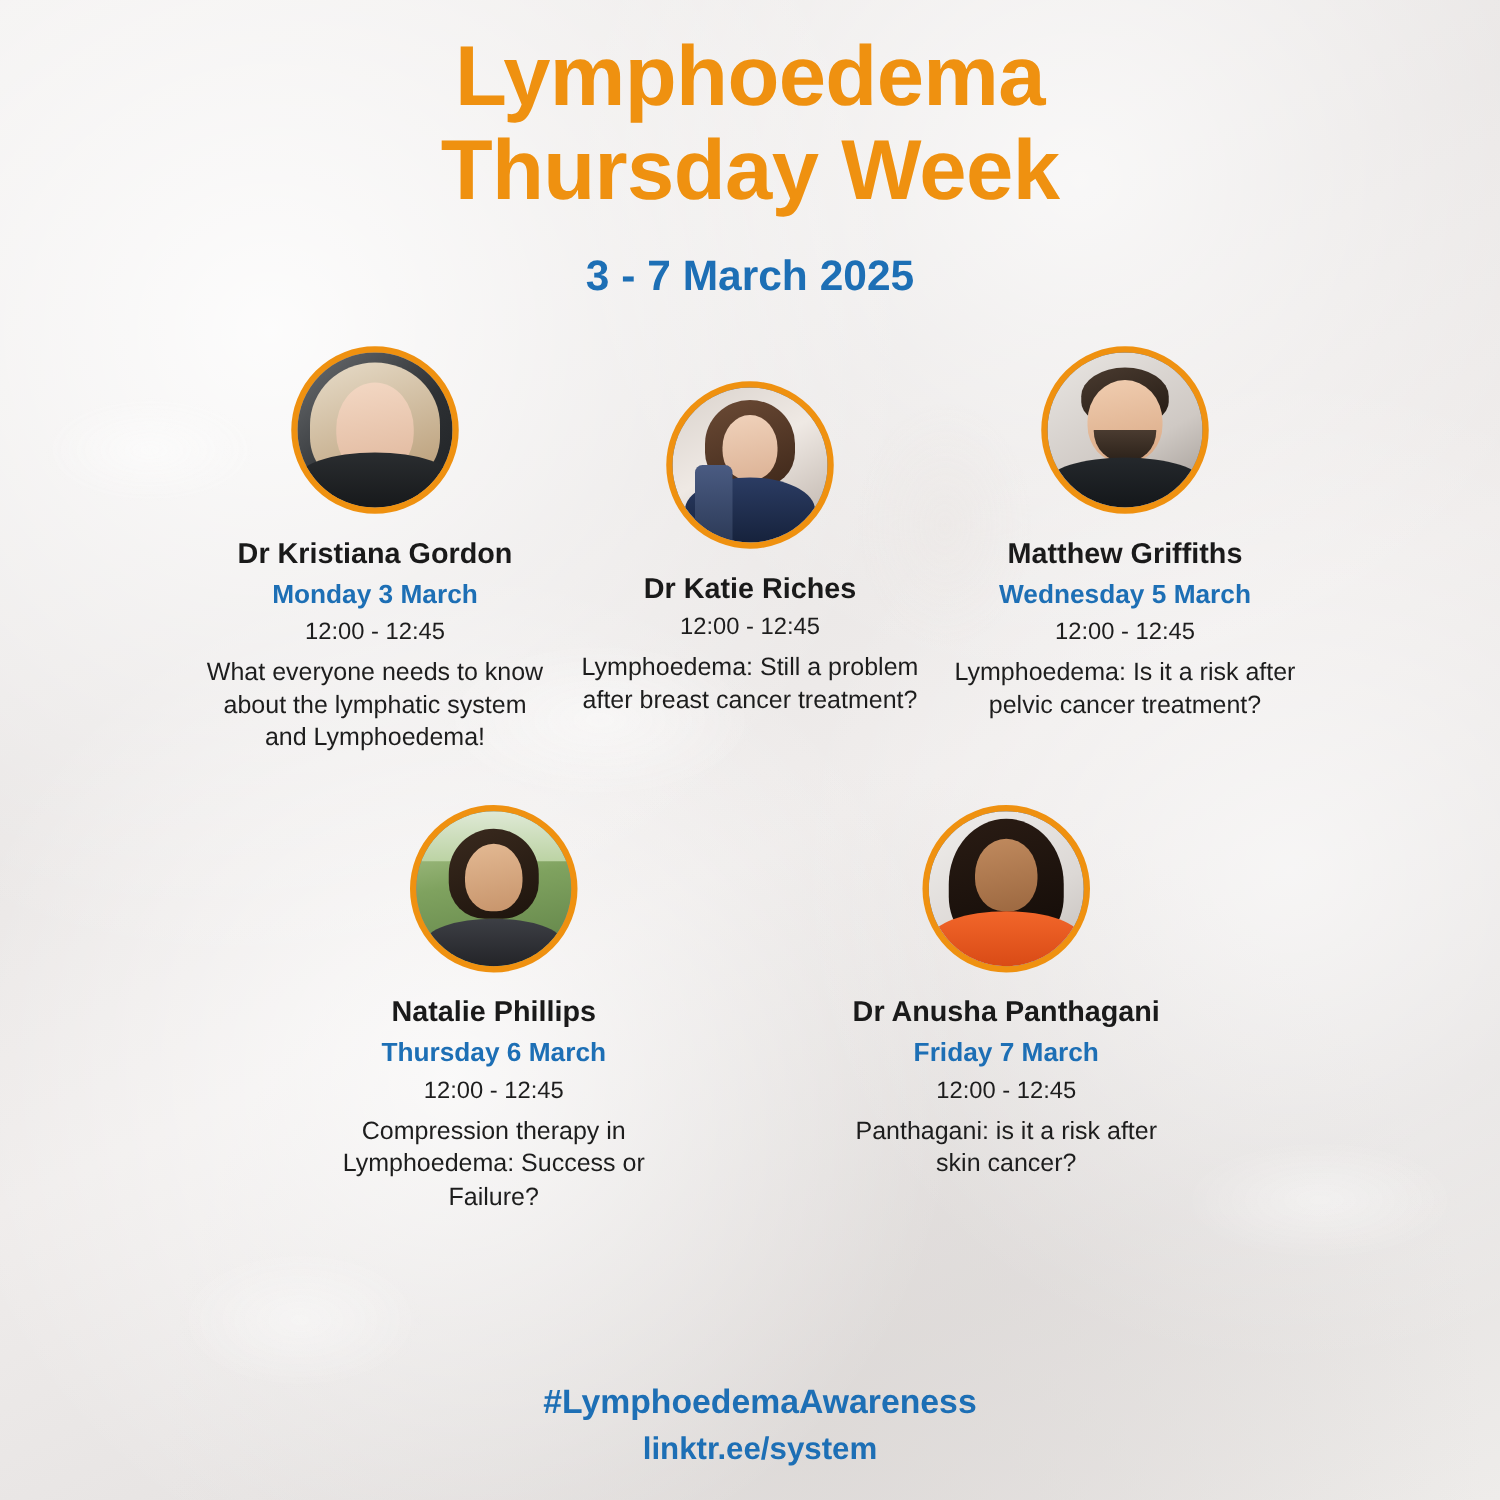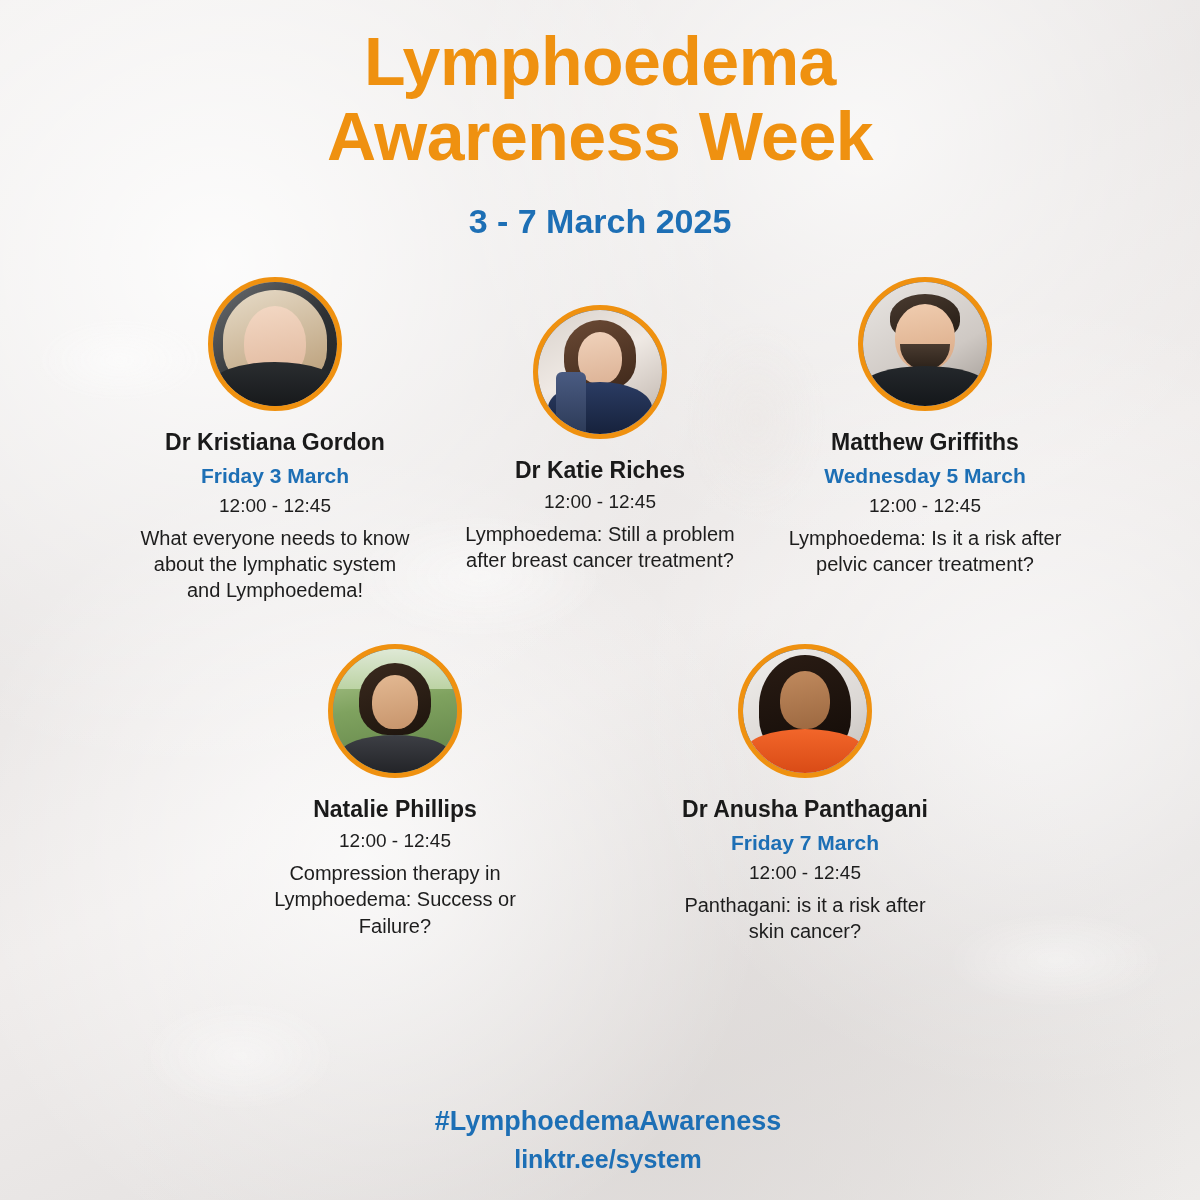--- a/index.html
+++ b/index.html
@@ -62,21 +62,21 @@
     font-size: 34px;
     margin-top: 28px;
   }
 
   .grid-row {
     position: relative;
     display: flex;
     justify-content: center;
     align-items: flex-start;
   }
-  .row-1 { margin-top: 36px; gap: 25px; }
+  .row-1 { margin-top: 36px; }
   .row-2 { margin-top: 40px; }
 
   .card {
     width: 300px;
     text-align: center;
     padding: 0 12px;
     box-sizing: border-box;
   }
   .card.offset-down { margin-top: 28px; }
 
@@ -157,38 +157,38 @@
   }
 </style>
 </head>
 <body>
 
 <div class="poster">
   <div class="texture"></div>
 
   <div class="title">
     <span>Lymphoedema</span>
-    <span class="line2">Awareness Week</span>
+    <span class="line2">Thursday Week</span>
   </div>
 
   <div class="subtitle">3 - 7 March 2025</div>
 
   <div class="grid-row row-1">
 
     <div class="card">
       <div class="avatar">
         <div class="inner">
           <div class="ph-bg" style="background:linear-gradient(140deg,#6c6f72 0%,#2e3134 55%,#1d2023 100%);"></div>
           <div class="ph-hair" style="width:104px;height:100px;top:8px;background:linear-gradient(160deg,#e7dcc9,#b79a73);"></div>
           <div class="ph-head" style="width:62px;height:74px;top:24px;background:linear-gradient(170deg,#f3d8c4,#e0b79c);"></div>
           <div class="ph-body" style="width:126px;height:44px;background:linear-gradient(180deg,#2a2d30,#17191b);"></div>
         </div>
       </div>
       <div class="name">Dr Kristiana Gordon</div>
-      <div class="day">Friday 3 March</div>
+      <div class="day">Monday 3 March</div>
       <div class="time">12:00  - 12:45</div>
       <div class="topic">What everyone needs to know about the lymphatic system and Lymphoedema!</div>
     </div>
 
     <div class="card offset-down">
       <div class="avatar">
         <div class="inner">
           <div class="ph-bg" style="background:linear-gradient(150deg,#d9d2cc 0%,#efe9e4 45%,#b9aea5 100%);"></div>
           <div class="ph-hair" style="width:72px;height:70px;top:10px;background:linear-gradient(160deg,#6b4a35,#3f281a);"></div>
           <div class="ph-head" style="width:44px;height:52px;top:22px;background:linear-gradient(170deg,#f0d2bb,#dcb295);"></div>
@@ -225,20 +225,21 @@
       <div class="avatar">
         <div class="inner">
           <div class="ph-bg" style="background:linear-gradient(170deg,#b9cf9a 0%,#7fa25f 45%,#5d7f45 100%);"></div>
           <div style="position:absolute;left:0;right:0;top:0;height:40px;background:linear-gradient(180deg,#dfe9d6,#bcd3a4);"></div>
           <div class="ph-hair" style="width:72px;height:72px;top:14px;background:linear-gradient(160deg,#3a2a1e,#1d140d);"></div>
           <div class="ph-head" style="width:46px;height:54px;top:26px;background:linear-gradient(170deg,#e3b993,#c7946b);"></div>
           <div class="ph-body" style="width:110px;height:38px;background:linear-gradient(180deg,#3d3f45,#232428);"></div>
         </div>
       </div>
       <div class="name">Natalie Phillips</div>
+      <div class="day">Thursday 6 March</div>
       <div class="time">12:00  - 12:45</div>
       <div class="topic">Compression therapy in Lymphoedema: Success or Failure?</div>
     </div>
 
     <div class="card">
       <div class="avatar">
         <div class="inner">
           <div class="ph-bg" style="background:linear-gradient(150deg,#f0eeec 0%,#dcd8d5 60%,#c2bdb9 100%);"></div>
           <div class="ph-hair" style="width:92px;height:104px;top:6px;background:linear-gradient(165deg,#2a1c14,#120b07);"></div>
           <div class="ph-head" style="width:50px;height:58px;top:22px;background:linear-gradient(170deg,#c08a5e,#9c6840);"></div>

